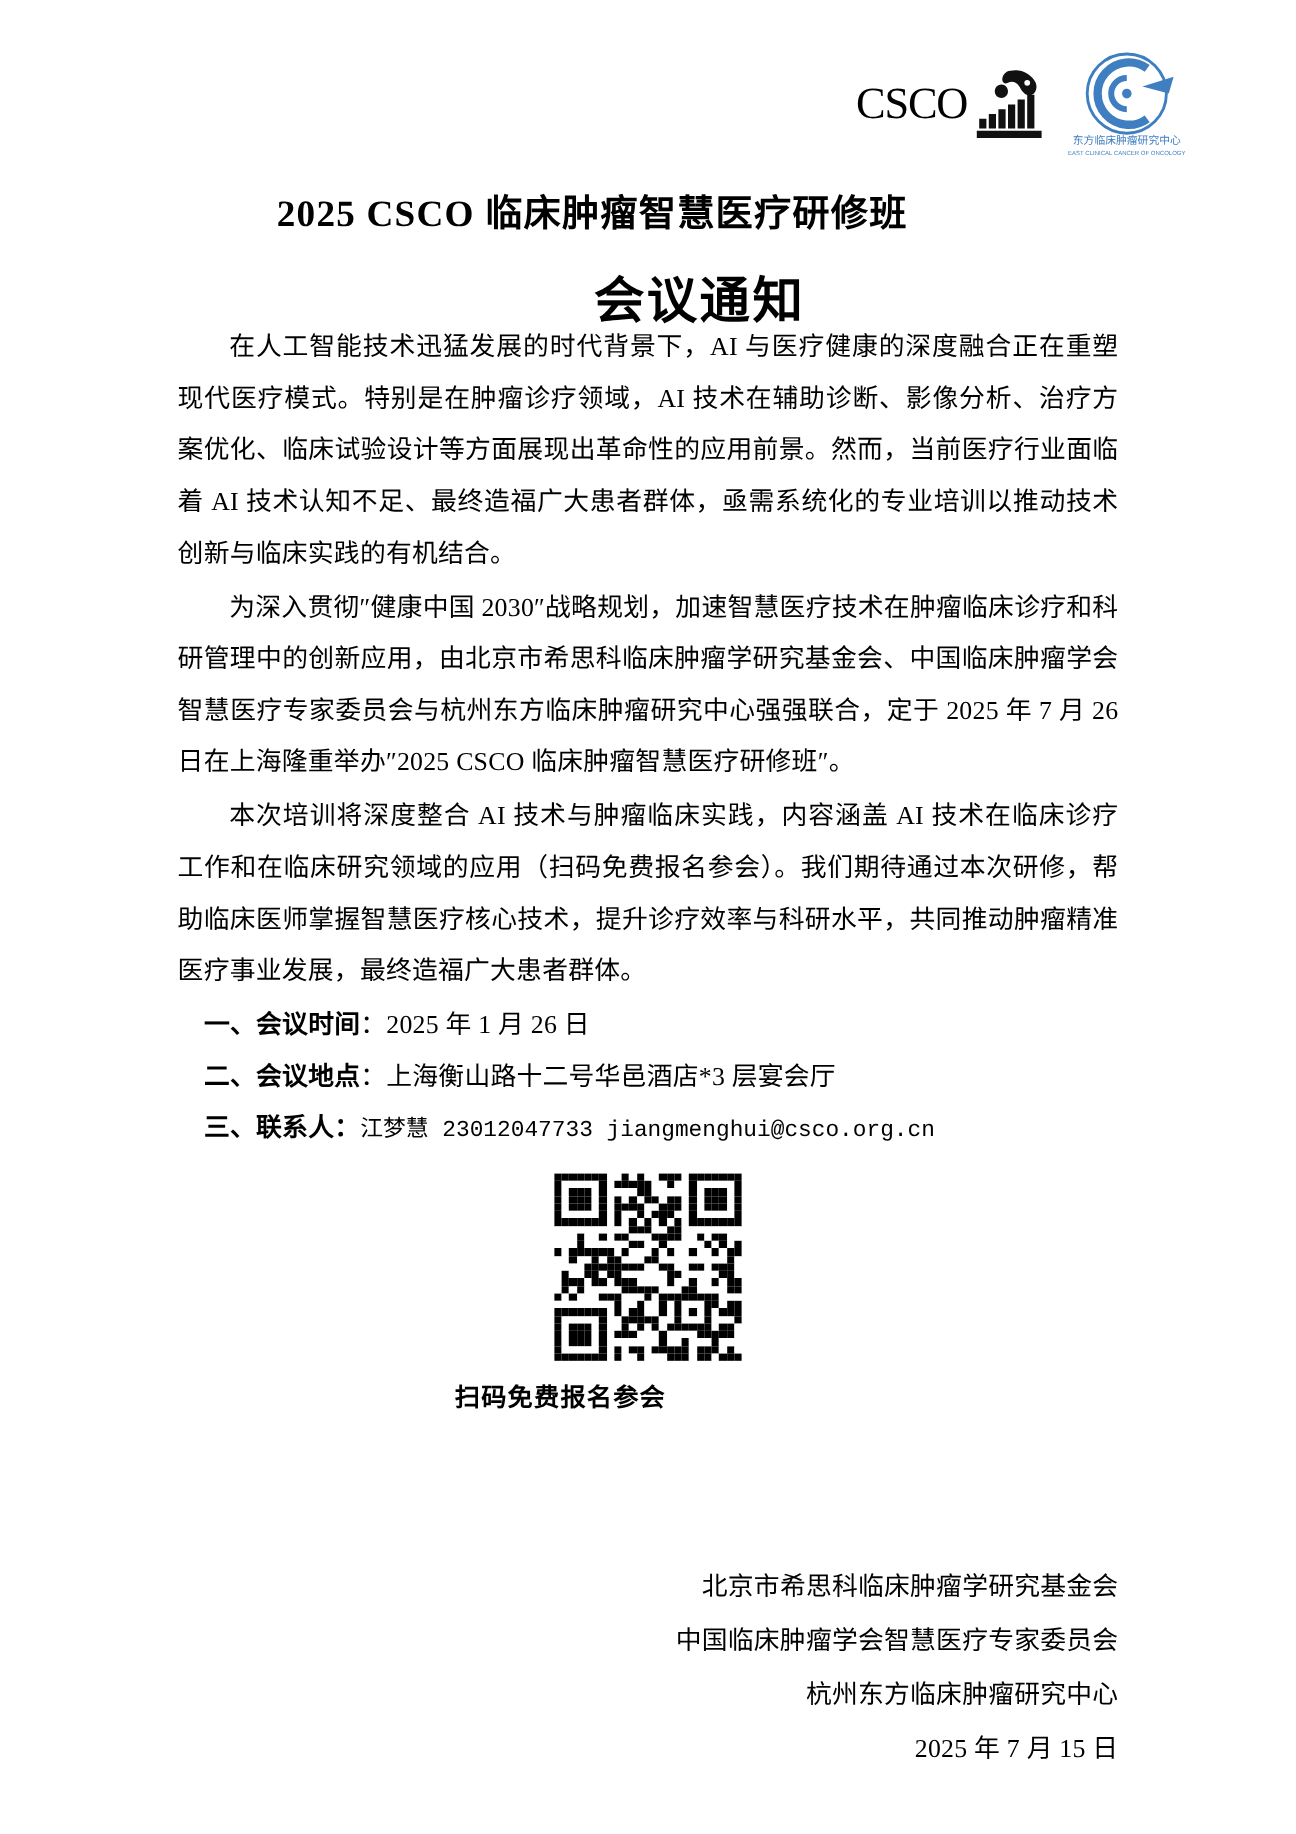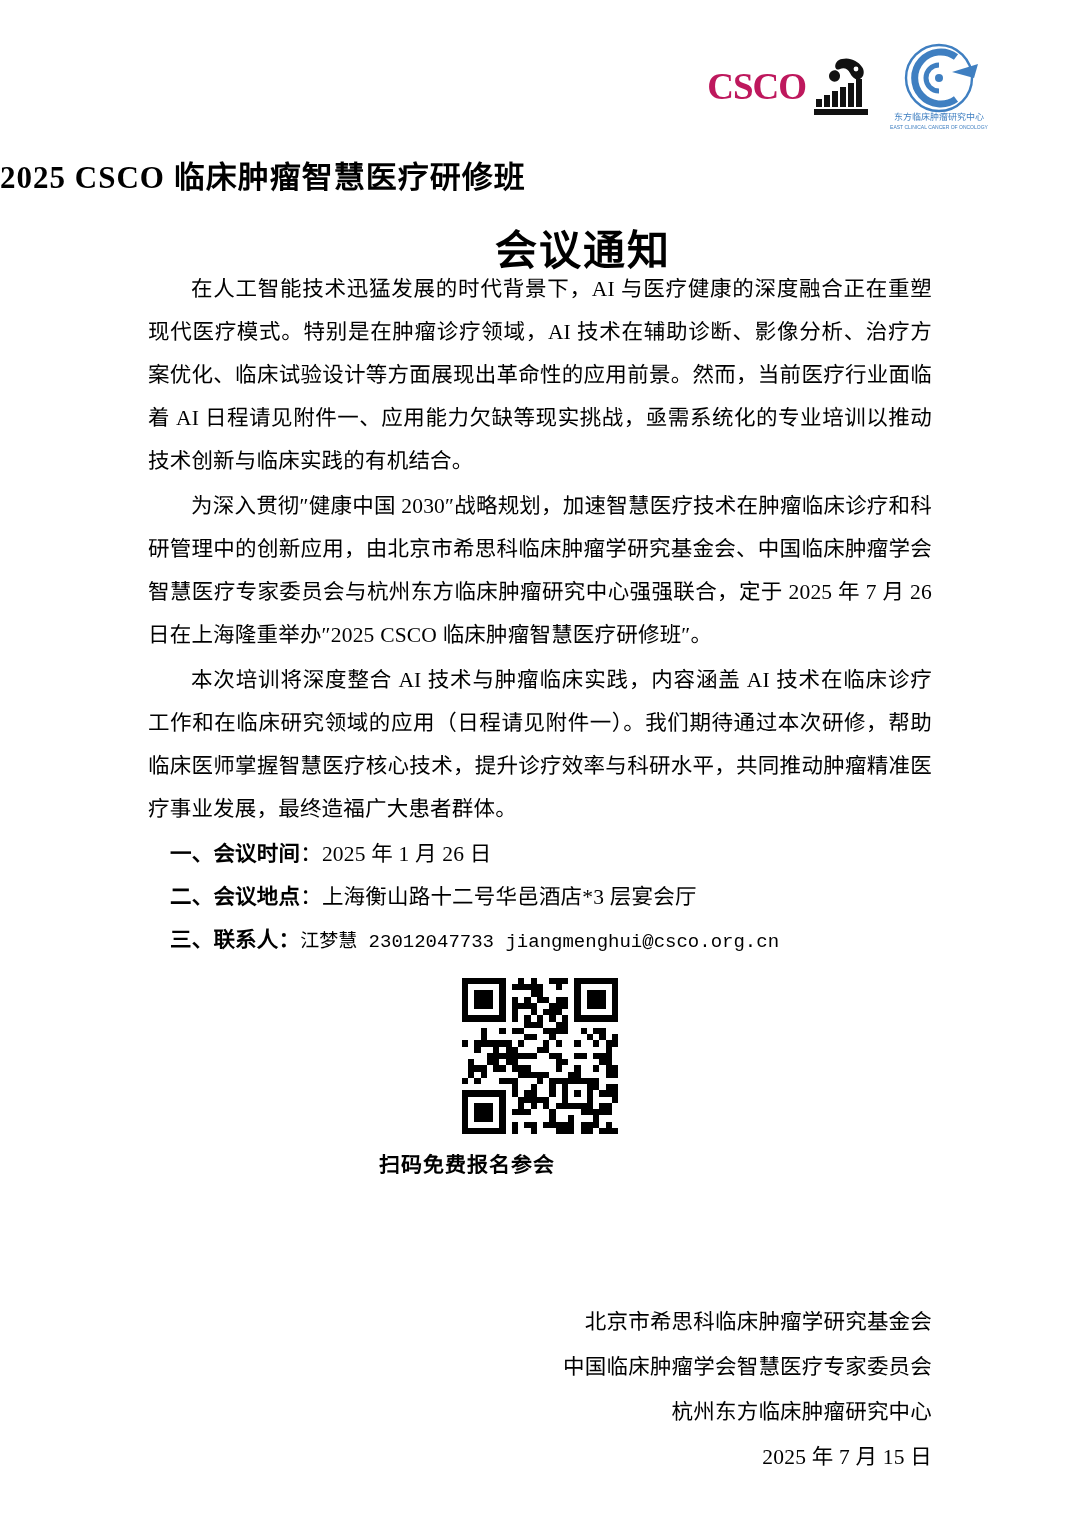--- a/index.html
+++ b/index.html
@@ -32,24 +32,24 @@
     align-items: center;
     gap: 16px;
   }
   .csco-logo {
     display: flex;
     align-items: center;
     gap: 6px;
   }
   .csco-text {
     font-family: "Liberation Serif", serif;
-    font-weight: bold;
+    font-weight: normal;
     font-size: 37px;
     letter-spacing: -1px;
-    color: #be185d;
+    color: #000000;
     line-height: 1;
   }
   .csco-dragon {
     width: 58px;
     height: 62px;
     position: relative;
   }
   .csco-dragon svg { display: block; }
 
   .east-logo {
@@ -58,20 +58,21 @@
     position: relative;
   }
   .east-logo svg { display: block; }
 
   
   .title-main {
     position: absolute;
     top: 152px;
     left: 0;
     width: 987px;
+    text-align: center;
     font-size: 31px;
     font-weight: bold;
     letter-spacing: 1px;
     font-family: "Liberation Serif", "DejaVu Serif", serif;
   }
   .title-sub {
     position: absolute;
     top: 216px;
     left: 0;
     width: 1080px;
@@ -196,23 +197,23 @@
         <text x="53" y="80" text-anchor="middle" font-size="9" fill="#3f7fc1" font-family="Liberation Sans, sans-serif">东方临床肿瘤研究中心</text>
         <text x="53" y="89" text-anchor="middle" font-size="5" fill="#3f7fc1" font-family="Liberation Sans, sans-serif">EAST CLINICAL CANCER OF ONCOLOGY</text>
       </svg>
     </div>
   </div>
 
   <div class="title-main">2025 CSCO 临床肿瘤智慧医疗研修班</div>
   <div class="title-sub">会议通知</div>
 
   <div class="body-area">
-    <p class="para">在人工智能技术迅猛发展的时代背景下，AI 与医疗健康的深度融合正在重塑现代医疗模式。特别是在肿瘤诊疗领域，AI 技术在辅助诊断、影像分析、治疗方案优化、临床试验设计等方面展现出革命性的应用前景。然而，当前医疗行业面临着 AI 日程请见附件一、应用能力欠缺等现实挑战，亟需系统化的专业培训以推动技术创新与临床实践的有机结合。</p>
+    <p class="para">在人工智能技术迅猛发展的时代背景下，AI 与医疗健康的深度融合正在重塑现代医疗模式。特别是在肿瘤诊疗领域，AI 技术在辅助诊断、影像分析、治疗方案优化、临床试验设计等方面展现出革命性的应用前景。然而，当前医疗行业面临着 AI 技术认知不足、最终造福广大患者群体，亟需系统化的专业培训以推动技术创新与临床实践的有机结合。</p>
     <p class="para">为深入贯彻″健康中国 2030″战略规划，加速智慧医疗技术在肿瘤临床诊疗和科研管理中的创新应用，由北京市希思科临床肿瘤学研究基金会、中国临床肿瘤学会智慧医疗专家委员会与杭州东方临床肿瘤研究中心强强联合，定于 2025 年 7 月 26 日在上海隆重举办″2025 CSCO 临床肿瘤智慧医疗研修班″。</p>
-    <p class="para">本次培训将深度整合 AI 技术与肿瘤临床实践，内容涵盖 AI 技术在临床诊疗工作和在临床研究领域的应用（日程请见附件一）。我们期待通过本次研修，帮助临床医师掌握智慧医疗核心技术，提升诊疗效率与科研水平，共同推动肿瘤精准医疗事业发展，最终造福广大患者群体。</p>
+    <p class="para">本次培训将深度整合 AI 技术与肿瘤临床实践，内容涵盖 AI 技术在临床诊疗工作和在临床研究领域的应用（扫码免费报名参会）。我们期待通过本次研修，帮助临床医师掌握智慧医疗核心技术，提升诊疗效率与科研水平，共同推动肿瘤精准医疗事业发展，最终造福广大患者群体。</p>
 
     <div class="list-line">
       <span class="lead">一、会议时间</span><span>：</span><span>2025 年 1 月 26 日</span>
     </div>
     <div class="list-line">
       <span class="lead">二、会议地点</span><span>：</span><span>上海衡山路十二号华邑酒店*3 层宴会厅</span>
     </div>
     <div class="list-line">
       <span class="lead">三、联系人：</span><span class="mono">江梦慧 23012047733 jiangmenghui@csco.org.cn</span>
     </div>

